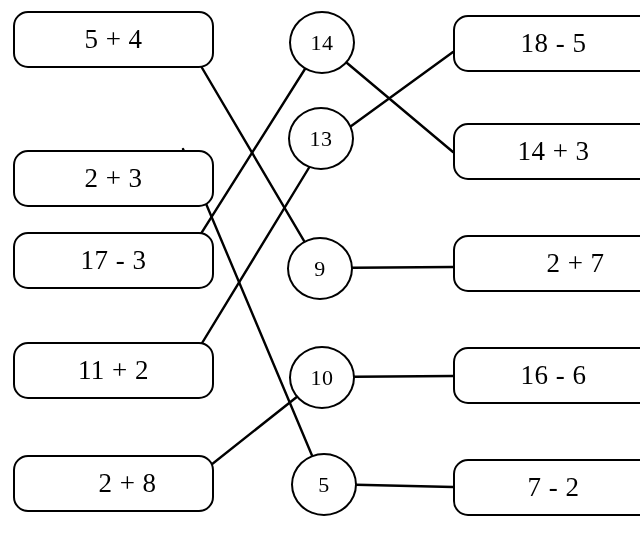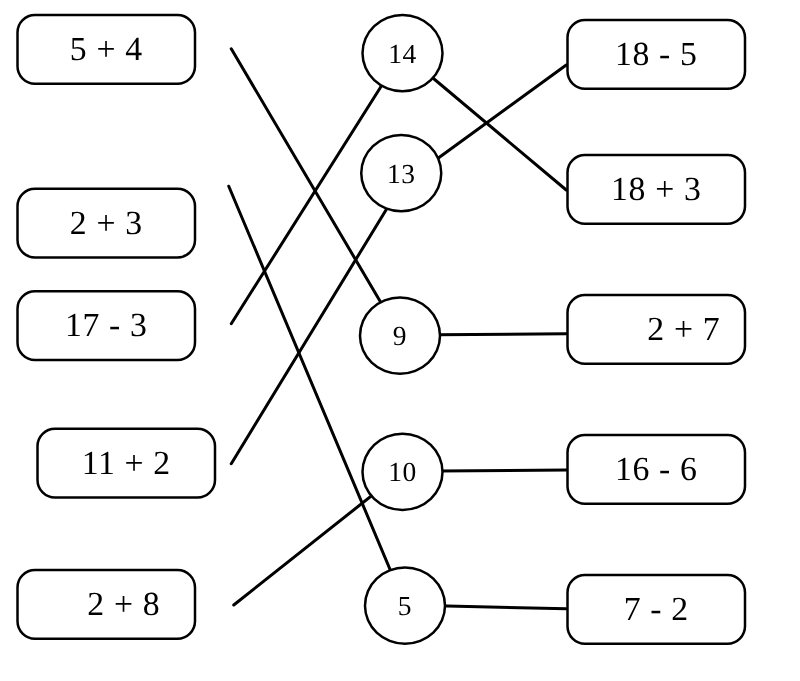--- a/index.html
+++ b/index.html
@@ -31,21 +31,21 @@
     position: absolute;
     z-index: 2;
     background: #ffffff;
     border: 2.6px solid #000000;
     display: flex;
     align-items: center;
     justify-content: center;
     box-sizing: border-box;
   }
   .box {
-    width: 144px;
+    width: 201px;
     height: 57px;
     border-radius: 15px;
     font-size: 27px;
   }
   .circle {
     width: 66px;
     height: 63px;
     border-radius: 50%;
     font-size: 22px;
   }
@@ -76,21 +76,21 @@
 
   <div class="node box" style="left:13px; top:11px;">
     <span class="label">5 + 4</span>
   </div>
   <div class="node box" style="left:13px; top:118px;margin-top:32px;">
     <span class="label">2 + 3</span>
   </div>
   <div class="node box" style="left:13px; top:232px;">
     <span class="label">17 - 3</span>
   </div>
-  <div class="node box" style="left:13px; top:342px;margin-left:16px;">
+  <div class="node box" style="left:13px; top:342px;">
     <span class="label">11 + 2</span>
   </div>
   <div class="node box" style="left:13px; top:455px;padding-left:28px;">
     <span class="label">2 + 8</span>
   </div>
 
   <div class="node circle" style="left:289px; top:11px;">
     <span class="label">14</span>
   </div>
   <div class="node circle" style="left:288px; top:107px;">
@@ -103,21 +103,21 @@
     <span class="label">10</span>
   </div>
   <div class="node circle" style="left:291px; top:453px;">
     <span class="label">5</span>
   </div>
 
   <div class="node box" style="left:453px; top:15px;">
     <span class="label">18 - 5</span>
   </div>
   <div class="node box" style="left:453px; top:123px;">
-    <span class="label">18 + 3</span>
+    <span class="label">14 + 3</span>
   </div>
   <div class="node box" style="left:453px; top:235px;padding-left:44px;">
     <span class="label">2 + 7</span>
   </div>
   <div class="node box" style="left:453px; top:347px;">
     <span class="label">16 - 6</span>
   </div>
   <div class="node box" style="left:453px; top:459px;">
     <span class="label">7 - 2</span>
   </div>

